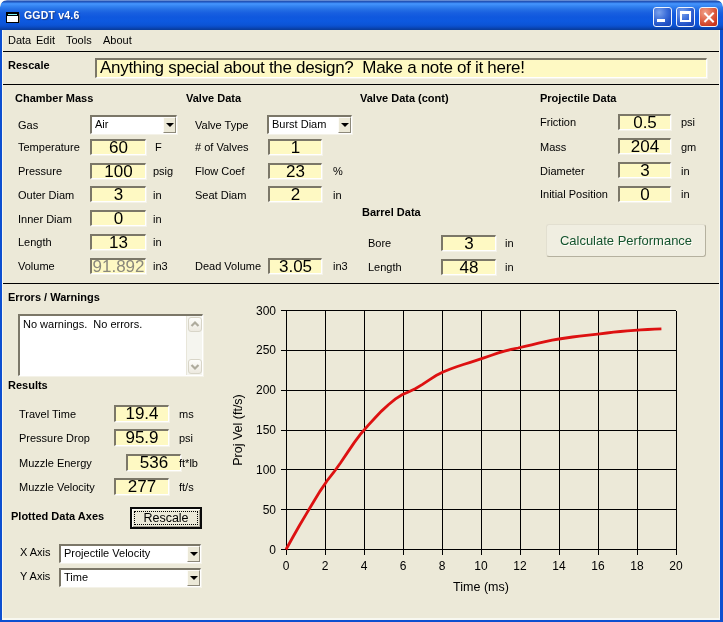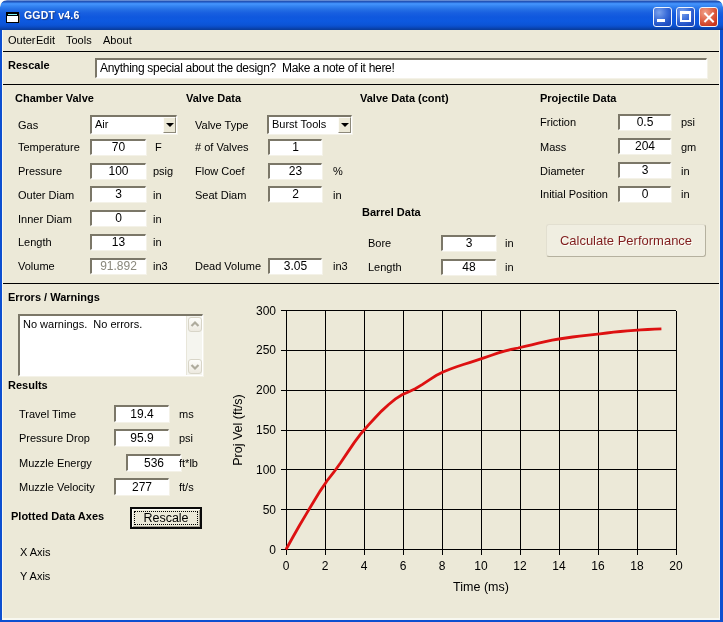--- a/index.html
+++ b/index.html
@@ -13,28 +13,28 @@
 #bmin .g{position:absolute;left:3px;bottom:4px;width:8px;height:3px;background:#fff}
 #bmax .g{position:absolute;left:3px;top:3px;width:11px;height:11px;border:2px solid #fff;border-top-width:3px}
 .x1,.x2{position:absolute;left:8px;top:3px;width:2.4px;height:13px;background:#fff}
 .x1{transform:rotate(45deg)}.x2{transform:rotate(-45deg)}
 #mbar{position:absolute;left:2px;top:30px;width:719px;height:21px;background:#ece9d8;font-size:11px;color:#000}
 #mbar span{position:absolute;top:4px}
 .hline{position:absolute;background:#000;height:1px;left:3px;width:716px}
 #bord{position:absolute;left:0;top:30px;width:723px;height:592px;border-left:2px solid #0d4fd0;border-right:3px solid #0d4fd0;border-bottom:2px solid #0d4fd0;box-shadow:inset 1px 0 0 #f8f8f0,inset -1px 0 0 #f8f8f0,inset 0 -2px 0 #f8f8f0;pointer-events:none}
 .lbl{position:absolute;font-size:11px;color:#000;white-space:nowrap}
 .hdg{position:absolute;font-size:11px;font-weight:bold;color:#000;white-space:nowrap}
-.inp{position:absolute;background:#ffffff;font-size:12px;color:#000;text-align:center;line-height:13px;
+.inp{position:absolute;background:#fef9c3;font-size:17px;color:#000;text-align:center;line-height:13px;
 border-top:2px solid #7b7768;border-left:2px solid #7b7768;border-right:1px solid #fff;border-bottom:1px solid #fff;box-shadow:1px 1px 0 #f4f2e8}
 .cmb{position:absolute;background:#fff;font-size:11px;color:#000;
 border-top:2px solid #7b7768;border-left:2px solid #7b7768;border-right:1px solid #fff;border-bottom:1px solid #fff;box-shadow:1px 1px 0 #f4f2e8}
 .cmb .t{position:absolute;left:3px;top:1px}
 .cbtn{position:absolute;right:0;top:0;bottom:0;width:13px;background:#ece9d8;border:1px solid #ece9d8;border-top-color:#fdfcf8;border-left-color:#fdfcf8;border-right-color:#8d897a;border-bottom-color:#8d897a}
 .cbtn i{position:absolute;left:50%;top:50%;margin-left:-4px;margin-top:-2px;width:0;height:0;border:4px solid transparent;border-top:4.5px solid #000;border-bottom:none}
-#calcbtn{position:absolute;left:546px;top:224px;width:160px;height:33px;background:#f0eee1;border:1px solid #b5b19f;border-top-color:#e2dfd0;border-left-color:#e2dfd0;border-radius:3px;font-size:13px;color:#7f1d1d;text-align:center;line-height:31px;text-shadow:1px 1px 0 #fffef8}
+#calcbtn{position:absolute;left:546px;top:224px;width:160px;height:33px;background:#f0eee1;border:1px solid #b5b19f;border-top-color:#e2dfd0;border-left-color:#e2dfd0;border-radius:3px;font-size:13px;color:#14532d;text-align:center;line-height:31px;text-shadow:1px 1px 0 #fffef8}
 #errbox{position:absolute;left:18px;top:314px;width:185px;height:62px;background:#fff;border-top:2px solid #7b7768;border-left:2px solid #7b7768;border-right:1px solid #fff;border-bottom:1px solid #fff;box-shadow:1px 1px 0 #f4f2e8}
 #sbar{position:absolute;right:0;top:0;bottom:0;width:16px;background:#f5f5ef;border-left:1px solid #e8e6da}
 .sb{position:absolute;left:1px;width:14px;height:15px;background:linear-gradient(180deg,#fdfdfb,#edeae0);border:1px solid #d8d5c8;border-radius:3px}
 .sb svg{position:absolute;left:-1px;top:0}
 #rescale{position:absolute;left:130px;top:507px;width:72px;height:22px;background:#ece9d8;border:2px solid #0a0a0a;box-shadow:inset 1px 1px 0 #fdfdf6,inset -1px -1px 0 #a5a193}
 #rescale .dot{position:absolute;left:2px;top:2px;right:2px;bottom:2px;border:1px dotted #000;font-size:12.5px;text-align:center;line-height:13px;color:#000}
 </style></head><body>
 <div id="win">
 <div id="tbar">
   <svg style="position:absolute;left:6px;top:12px" width="15" height="12" viewBox="0 0 15 12">
@@ -48,66 +48,66 @@
       </div>
   <div class="tb tbblue" id="bmax">
         <div class="g"></div>
       </div>
   <div class="tb" id="bcls">
         <div class="x1"></div>
         <div class="x2"></div>
       </div>
 </div>
 <div id="mbar">
-  <span style="left:6px">Outer</span>
+  <span style="left:6px">Data</span>
       <span style="left:34px">Edit</span>
       <span style="left:64px">Tools</span>
       <span style="left:101px">About</span>
 </div>
 <div class="hline" style="top:51px"></div>
 <div class="hline" style="top:84px"></div>
 <div class="hline" style="top:283px"></div>
 
 <div class="hdg" style="left:8px;top:59px">Rescale</div>
 <div class="inp" style="left:95px;top:58px;width:612px;height:20px;text-align:left;padding-left:3px;line-height:16px;letter-spacing:-.3px">Anything special about the design?&nbsp; Make a note of it here!</div>
 
-<div class="hdg" style="left:15px;top:92px">Chamber Valve</div>
+<div class="hdg" style="left:15px;top:92px">Chamber Mass</div>
 <div class="hdg" style="left:186px;top:92px">Valve Data</div>
 <div class="hdg" style="left:360px;top:92px">Valve Data (cont)</div>
 <div class="hdg" style="left:540px;top:92px">Projectile Data</div>
 
 <div class="lbl" style="left:18px;top:119px">Gas</div>
 <div class="cmb" style="left:90px;top:115px;width:87px;height:19px">
       <span class="t">Air</span>
       <div class="cbtn">
         <i></i>
       </div>
     </div>
 <div class="lbl" style="left:18px;top:141px">Temperature</div>
-<div class="inp" style="left:90px;top:139px;width:56px;height:16px">70</div>
+<div class="inp" style="left:90px;top:139px;width:56px;height:16px">60</div>
 <div class="lbl" style="left:155px;top:141px">F</div>
 <div class="lbl" style="left:18px;top:165px">Pressure</div>
 <div class="inp" style="left:90px;top:163px;width:56px;height:16px">100</div>
 <div class="lbl" style="left:153px;top:165px">psig</div>
 <div class="lbl" style="left:18px;top:189px">Outer Diam</div>
 <div class="inp" style="left:90px;top:186px;width:56px;height:16px">3</div>
 <div class="lbl" style="left:153px;top:189px">in</div>
 <div class="lbl" style="left:18px;top:213px">Inner Diam</div>
 <div class="inp" style="left:90px;top:210px;width:56px;height:16px">0</div>
 <div class="lbl" style="left:153px;top:213px">in</div>
 <div class="lbl" style="left:18px;top:236px">Length</div>
 <div class="inp" style="left:90px;top:234px;width:56px;height:16px">13</div>
 <div class="lbl" style="left:153px;top:236px">in</div>
 <div class="lbl" style="left:18px;top:260px">Volume</div>
 <div class="inp" style="left:90px;top:258px;width:56px;height:16px;color:#8a887c">91.892</div>
 <div class="lbl" style="left:153px;top:260px">in3</div>
 
 <div class="lbl" style="left:195px;top:119px">Valve Type</div>
 <div class="cmb" style="left:267px;top:115px;width:85px;height:19px">
-      <span class="t">Burst Tools</span>
+      <span class="t">Burst Diam</span>
       <div class="cbtn">
         <i></i>
       </div>
     </div>
 <div class="lbl" style="left:195px;top:141px"># of Valves</div>
 <div class="inp" style="left:268px;top:139px;width:54px;height:16px">1</div>
 <div class="lbl" style="left:195px;top:165px">Flow Coef</div>
 <div class="inp" style="left:268px;top:163px;width:54px;height:16px">23</div>
 <div class="lbl" style="left:333px;top:165px">%</div>
 <div class="lbl" style="left:195px;top:189px">Seat Diam</div>
@@ -169,21 +169,33 @@
 <div class="lbl" style="left:179px;top:457px">ft*lb</div>
 <div class="lbl" style="left:19px;top:481px">Muzzle Velocity</div>
 <div class="inp" style="left:114px;top:478px;width:55px;height:17px;line-height:14px">277</div>
 <div class="lbl" style="left:179px;top:481px">ft/s</div>
 
 <div class="hdg" style="left:11px;top:510px">Plotted Data Axes</div>
 <div id="rescale">
       <div class="dot">Rescale</div>
     </div>
 <div class="lbl" style="left:20px;top:546px">X Axis</div>
+<div class="cmb" style="left:59px;top:544px;width:142px;height:19px">
+      <span class="t">Projectile Velocity</span>
+      <div class="cbtn">
+        <i></i>
+      </div>
+    </div>
 <div class="lbl" style="left:20px;top:570px">Y Axis</div>
+<div class="cmb" style="left:59px;top:568px;width:142px;height:19px">
+      <span class="t">Time</span>
+      <div class="cbtn">
+        <i></i>
+      </div>
+    </div>
 
 <svg id="chart" width="723" height="622" viewBox="0 0 723 622" style="position:absolute;left:0;top:0;pointer-events:none">
   <g stroke="#000" stroke-width="1" shape-rendering="crispEdges">
     <line x1="286" y1="310.5" x2="286" y2="549.5"></line>
         <line x1="325" y1="310.5" x2="325" y2="549.5"></line>
         <line x1="364" y1="310.5" x2="364" y2="549.5"></line>
         <line x1="403" y1="310.5" x2="403" y2="549.5"></line>
         <line x1="442" y1="310.5" x2="442" y2="549.5"></line>
         <line x1="481" y1="310.5" x2="481" y2="549.5"></line>
         <line x1="520" y1="310.5" x2="520" y2="549.5"></line>

